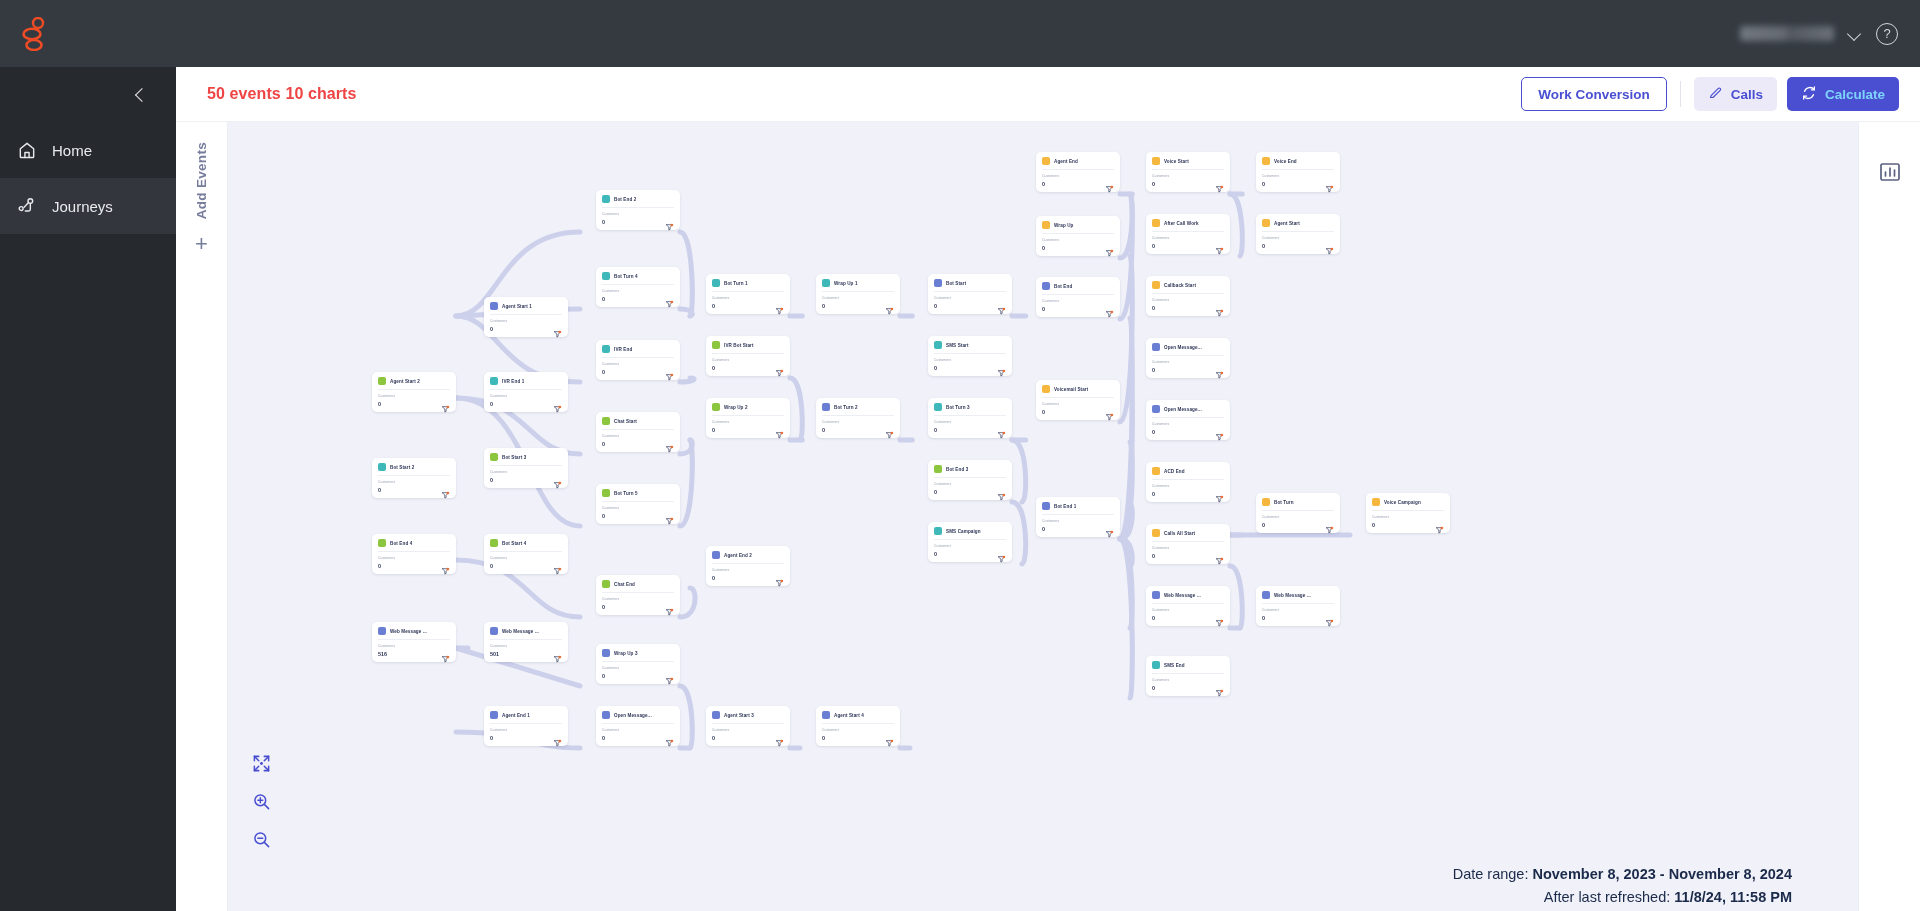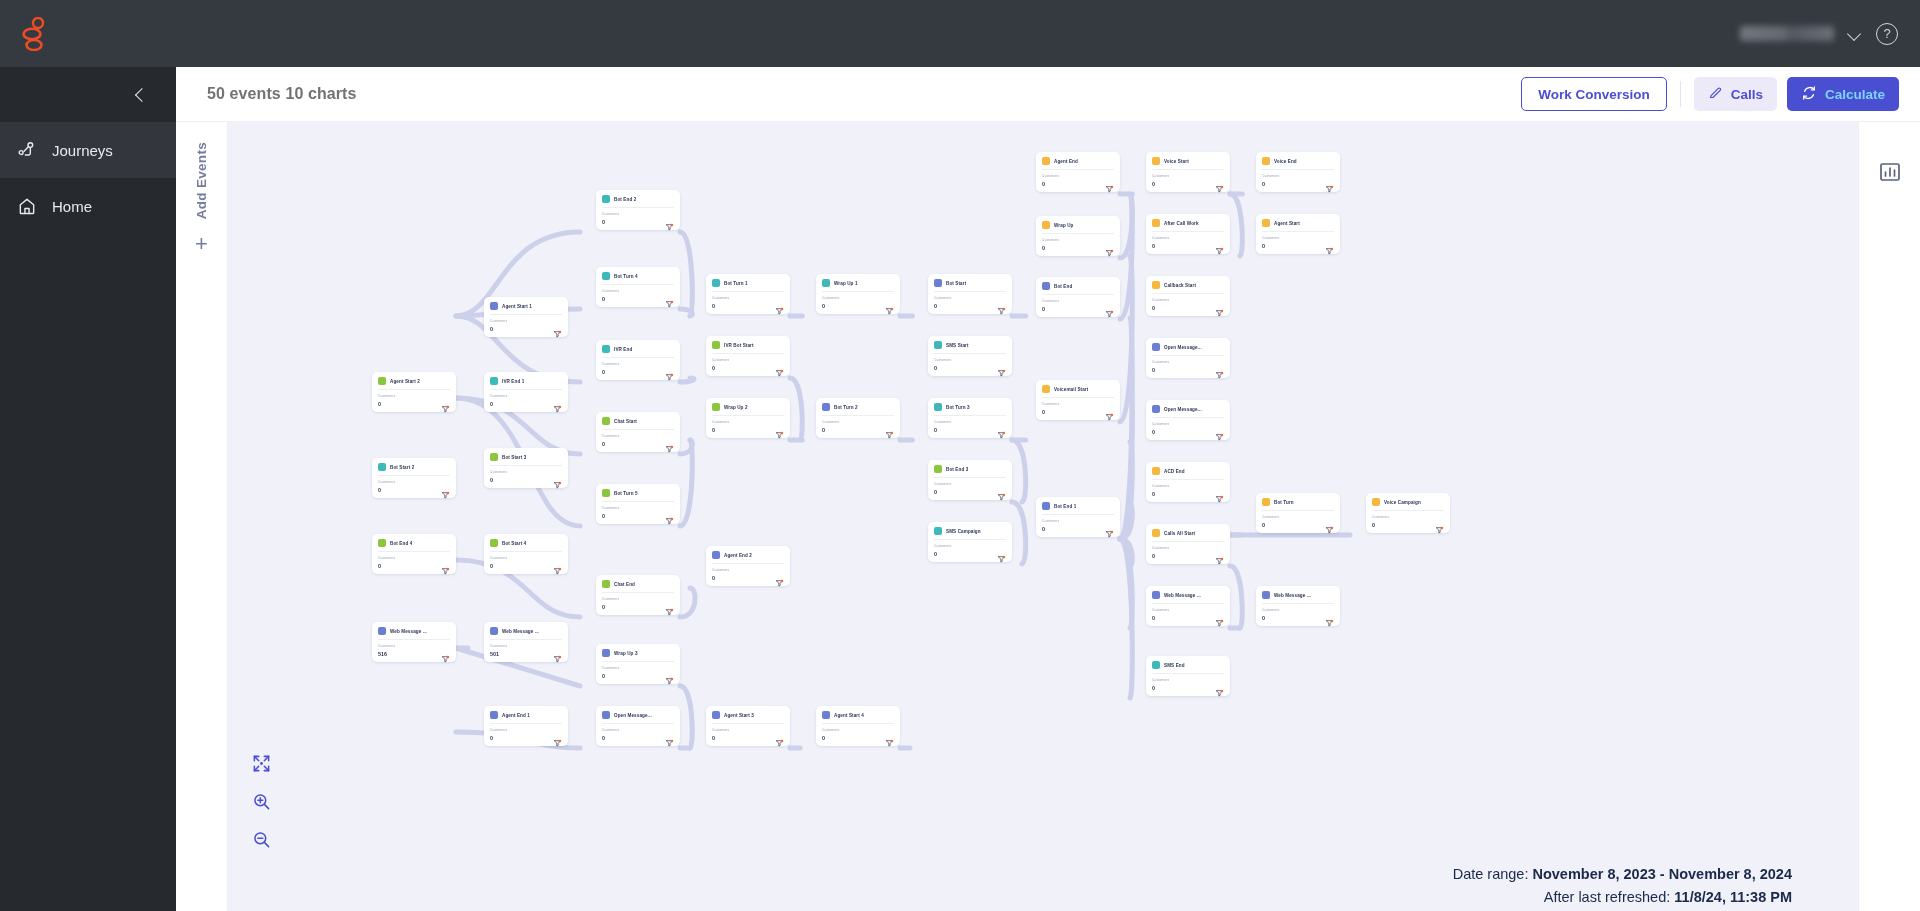--- a/index.html
+++ b/index.html
@@ -59,21 +59,21 @@
   }
   .nav-item.active { background: #33373d; }
   .nav-ico { width: 22px; height: 22px; flex: 0 0 22px; display:flex; align-items:center; justify-content:center; }
 
   
   .toolbar {
     position: absolute; top: 67px; left: 176px; width: 1744px; height: 55px;
     background: #ffffff; display: flex; align-items: center; z-index: 25;
     border-bottom: 1px solid #eef0f4;
   }
-  .tb-title { margin-left: 31px; font-size: 16px; font-weight: 700; color: #737373; letter-spacing: .1px; }
+  .tb-title { margin-left: 31px; font-size: 16px; font-weight: 700; color: #ef4444; letter-spacing: .1px; }
   .tb-actions { margin-left: auto; display: flex; align-items: center; margin-right: 21px; }
   .btn {
     height: 34px; border-radius: 5px; font-size: 13.5px; font-weight: 700;
     display: inline-flex; align-items: center; gap: 8px; cursor: pointer; white-space: nowrap;
     padding: 0 14px; border: none; font-family: inherit;
   }
   .btn-outline { background: #fff; border: 1.3px solid #4a4fd1; color: #4a4fd1; padding: 0 16px; }
   .tb-sep { width: 1px; height: 26px; background: #e2e4ec; margin: 0 13px; }
   .btn-soft { background: #eceaf9; color: #4a4fd1; }
   .btn-primary { background: #4a4fd1; color: #7dd3fc; margin-left: 10px; }
@@ -146,39 +146,39 @@
     <div class="user-pill"></div>
     <div class="chev-down"></div>
     <div class="help-icon">?</div>
   </div>
 </div>
 
 <div class="sidebar">
   <div class="collapse-row">
     <div class="chev-left"></div>
   </div>
+  <div class="nav-item">
+    <span class="nav-ico">
+      <svg width="20" height="20" viewBox="0 0 24 24" fill="none" stroke="#e8eaed" stroke-width="1.7" stroke-linecap="round" stroke-linejoin="round">
+        <path d="M4 10.5 12 4l8 6.5V20a1 1 0 0 1-1 1H5a1 1 0 0 1-1-1z"></path>
+        <path d="M9.5 21v-6h5v6"></path>
+      </svg>
+    </span>
+    <span>Home</span>
+  </div>
   <div class="nav-item active">
     <span class="nav-ico">
       <svg width="20" height="20" viewBox="0 0 24 24" fill="none" stroke="#e8eaed" stroke-width="1.7" stroke-linecap="round" stroke-linejoin="round">
         <circle cx="5" cy="15" r="2.3"></circle>
         <circle cx="16" cy="6" r="2.8"></circle>
         <path d="M13.6 8.2 8.5 13.4"></path>
         <path d="M16 9v7a2 2 0 0 1-2 2h-4"></path>
       </svg>
     </span>
     <span>Journeys</span>
-  </div>
-  <div class="nav-item">
-    <span class="nav-ico">
-      <svg width="20" height="20" viewBox="0 0 24 24" fill="none" stroke="#e8eaed" stroke-width="1.7" stroke-linecap="round" stroke-linejoin="round">
-        <path d="M4 10.5 12 4l8 6.5V20a1 1 0 0 1-1 1H5a1 1 0 0 1-1-1z"></path>
-        <path d="M9.5 21v-6h5v6"></path>
-      </svg>
-    </span>
-    <span>Home</span>
   </div>
 </div>
 
 <div class="toolbar">
   <div class="tb-title">50 events 10 charts</div>
   <div class="tb-actions">
     <button class="btn btn-outline">Work Conversion</button>
     <div class="tb-sep"></div>
     <button class="btn btn-soft">
       <span>
@@ -1050,16 +1050,16 @@
     </span>
   </div>
 
   <div class="meta">
     <div class="meta-row">
       <span class="lbl">Date range:</span>
       <span class="val">November 8, 2023 - November 8, 2024</span>
     </div>
     <div class="meta-row">
       <span class="lbl">After last refreshed:</span>
-      <span class="val">11/8/24, 11:38 PM</span>
+      <span class="val">11/8/24, 11:58 PM</span>
     </div>
   </div>
 </div>
 
 </body></html>

